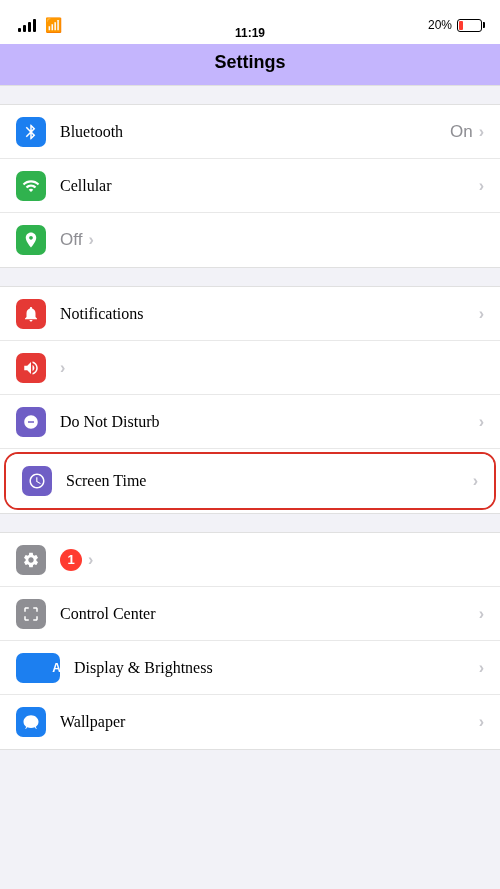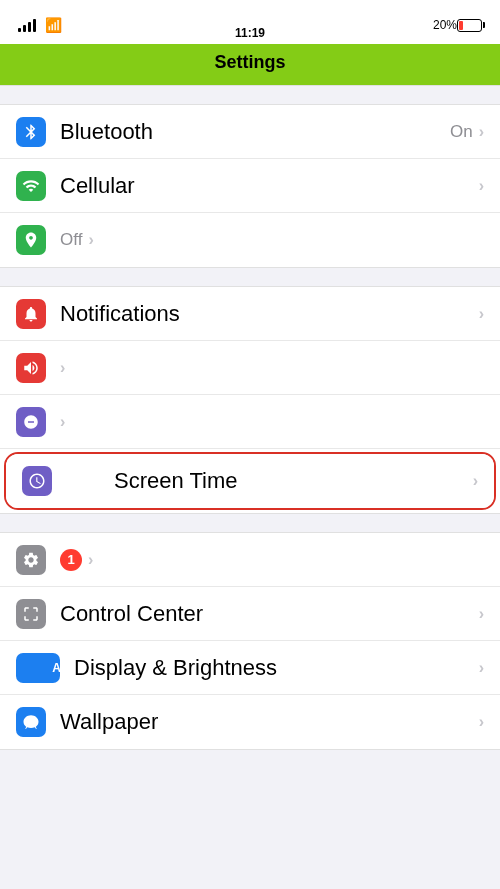--- a/index.html
+++ b/index.html
@@ -45,20 +45,21 @@
       font-size: 12px;
       font-weight: 600;
       position: absolute;
       left: 50%;
       transform: translateX(-50%);
       margin-top: 15px;
     }
     .status-right {
       display: flex;
       align-items: center;
+      gap: 5px;
       margin-left: auto;
     }
     .battery-container {
       width: 25px;
       height: 13px;
       border: 1.5px solid #000;
       border-radius: 3px;
       padding: 1px;
       position: relative;
     }
@@ -75,21 +76,21 @@
     }
     .battery-fill {
       height: 100%;
       background: #ff3b30;
       border-radius: 1px;
       width: 20%;
     }
 
     
     .page-title-bar {
-      background: #84cc16;
+      background: #c4b5fd;
       text-align: center;
       padding: 8px 0 12px;
       border-bottom: 1px solid #e0e0e0;
     }
     .page-title {
       font-size: 18px;
       font-weight: 700;
     }
 
     
@@ -121,22 +122,23 @@
       display: flex;
       align-items: center;
       justify-content: center;
       margin-right: 14px;
       flex-shrink: 0;
       font-size: 16px;
       color: #fff;
     }
 
     .row-label {
-      font-size: 22px;
+      font-size: 16px;
       flex: 1;
+      font-family: Liberation Serif, serif;
     }
 
     .row-value {
       font-size: 17px;
       color: #8e8e93;
       margin-right: 6px;
       text-align: center;
     }
 
     .chevron {
@@ -255,26 +257,27 @@
     </div>
     <span class="chevron">›</span>
   </div>
 
   <div class="settings-row">
     <div class="row-icon icon-donotdisturb">
       <svg width="18" height="18" viewBox="0 0 24 24" fill="white">
           <path d="M12 3c-4.97 0-9 4.03-9 9s4.03 9 9 9 9-4.03 9-9-4.03-9-9-9zm4 10H8v-2h8v2z"></path>
         </svg>
     </div>
+    <span class="row-label">Do Not Disturb</span>
     <span class="chevron">›</span>
   </div>
 
   <div style="padding: 3px 4px; background: #fff;">
     <div style="border: 2.5px solid #d93025; border-radius: 14px; overflow: hidden;">
-      <div class="settings-row" style="border-bottom: none; gap: 48px;">
+      <div class="settings-row" style="border-bottom: none;">
         <div class="row-icon icon-screentime">
           <svg width="18" height="18" viewBox="0 0 24 24" fill="white">
               <path d="M11.99 2C6.47 2 2 6.48 2 12s4.47 10 9.99 10C17.52 22 22 17.52 22 12S17.52 2 11.99 2zM12 20c-4.42 0-8-3.58-8-8s3.58-8 8-8 8 3.58 8 8-3.58 8-8 8zm.5-13H11v6l5.25 3.15.75-1.23-4.5-2.67V7z"></path>
             </svg>
         </div>
         <span class="row-label">Screen Time</span>
         <span class="chevron">›</span>
       </div>
     </div>
   </div>

